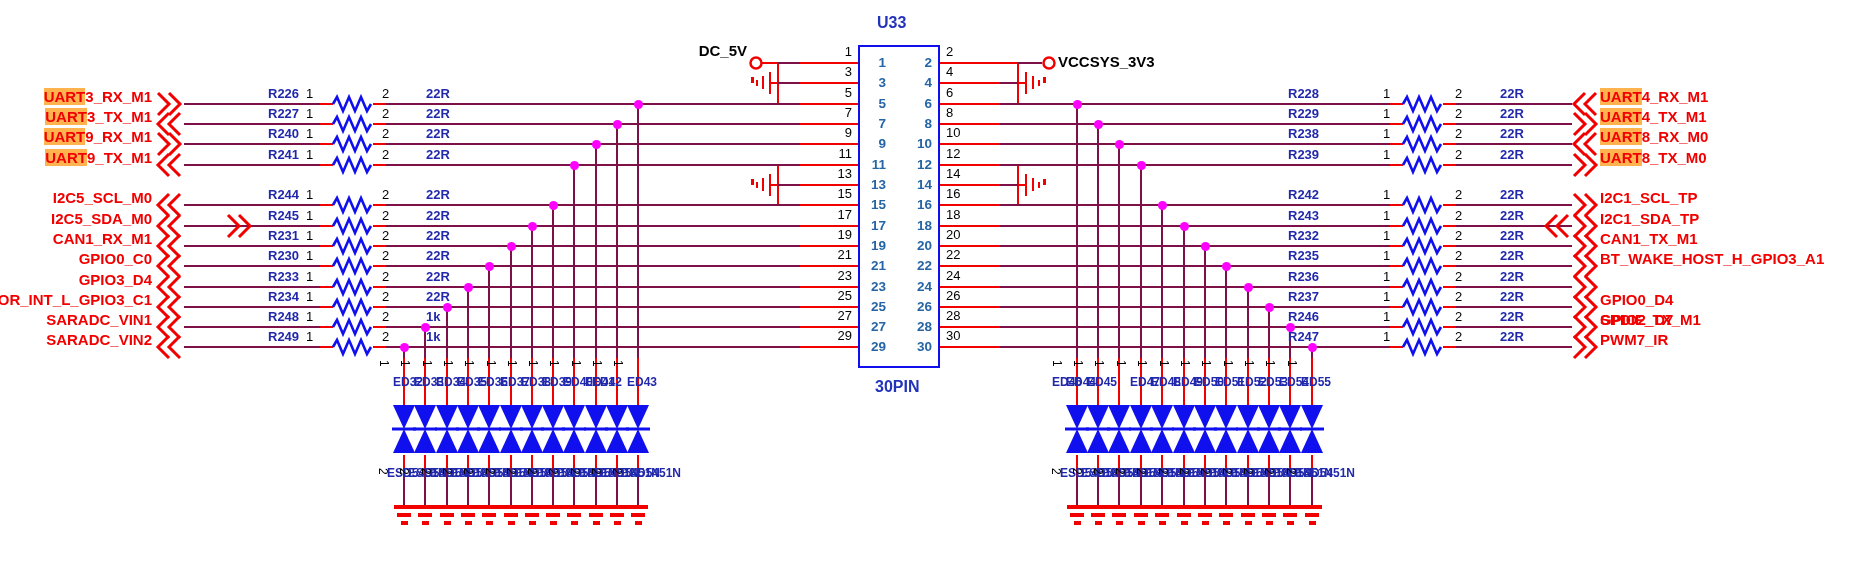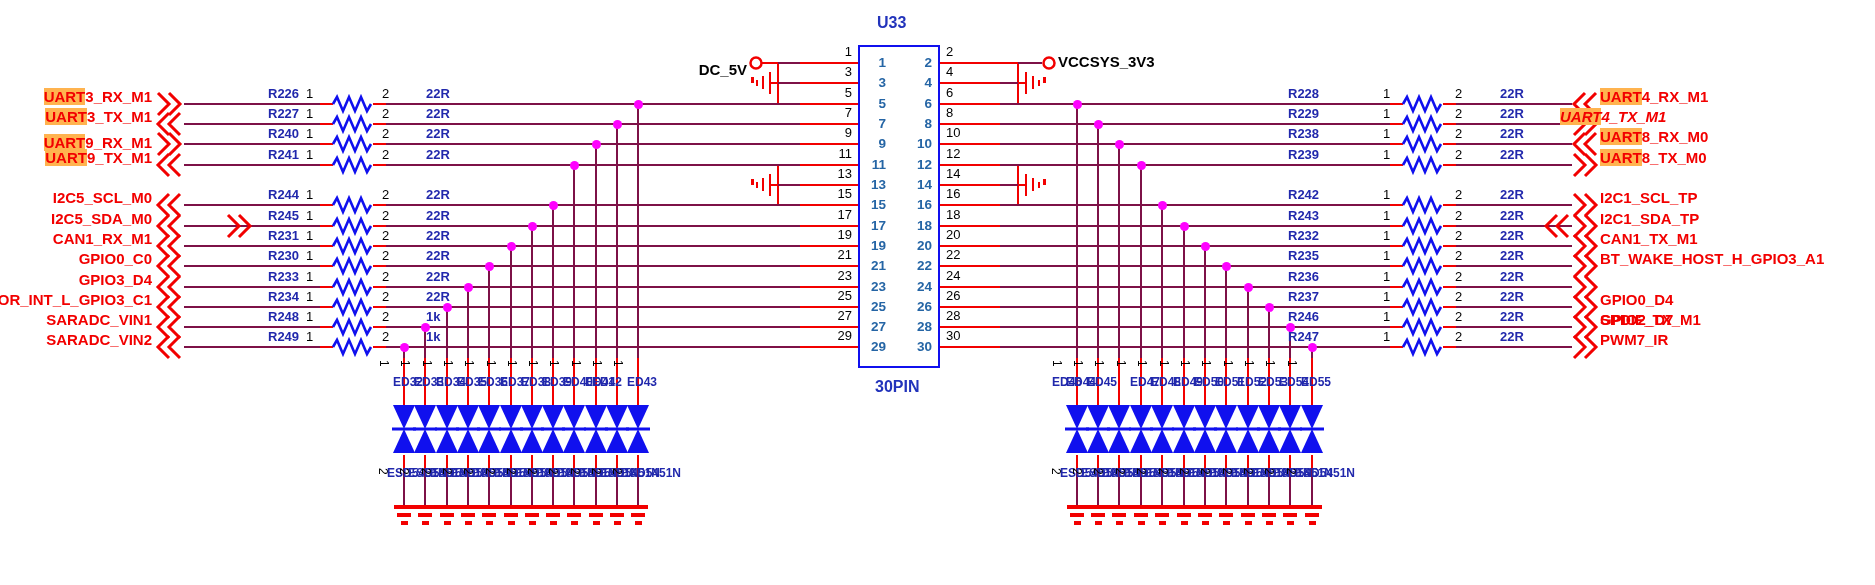--- a/index.html
+++ b/index.html
@@ -19,21 +19,21 @@
   .small{font-size:12px;}
   svg{position:absolute;overflow:visible;}
 </style>
 </head>
 <body>
 
 <div id="canvas">
 
   <div class="txt navylg" id="u33-title" style="left: 877px; top: 14px;">U33</div>
   <div class="txt navylg" id="u33-type" style="left: 875px; top: 378px;">30PIN</div>
-  <div class="txt blktxt" id="dc5v-label" style="right: 1128px; top: 62px;">DC_5V</div>
+  <div class="txt blktxt" id="dc5v-label" style="right: 1128px; top: 43px;">DC_5V</div>
   <div class="txt blktxt" id="vcc-label" style="left: 1058px; top: 54px;">VCCSYS_3V3</div>
 <div class="abs" style="left: 858px; top: 45px; width: 82px; height: 323px; border: 2.5px solid rgb(16, 16, 238); box-sizing: border-box; background: rgb(255, 255, 255);"></div>
     <div class="abs" style="left: 800px; top: 61.75px; width: 58px; height: 2.5px; background: rgb(242, 0, 0);"></div>
     <div class="abs" style="left: 940px; top: 61.75px; width: 60px; height: 2.5px; background: rgb(242, 0, 0);"></div>
     <div class="txt pinno" style="top: 45px; right: 1023px;">1</div>
     <div class="txt pinno" style="top: 45px; left: 946px;">2</div>
     <div class="txt inpin" style="top: 56px; right: 989px;">1</div>
     <div class="txt inpin" style="top: 56px; right: 943px;">2</div>
     <div class="abs" style="left: 800px; top: 81.75px; width: 58px; height: 2.5px; background: rgb(242, 0, 0);"></div>
     <div class="abs" style="left: 940px; top: 81.75px; width: 60px; height: 2.5px; background: rgb(242, 0, 0);"></div>
@@ -190,21 +190,21 @@
       <polyline points="0,9 4,2 10,16 16,2 22,16 28,2 34,16 38,9" fill="none" stroke="#1010EE" stroke-width="2.6"></polyline>
     </svg>
     <div class="abs" style="left: 373px; top: 122.75px; width: 13px; height: 2.5px; background: rgb(242, 0, 0);"></div>
     <div class="abs" style="left: 386px; top: 123px; width: 414px; height: 2px; background: rgb(125, 17, 71);"></div>
     <div class="txt des" style="top: 107px; left: 268px;">R227</div>
     <div class="txt pinno" style="top: 107px; left: 306px;">1</div>
     <div class="txt pinno" style="top: 107px; left: 382px;">2</div>
     <div class="txt des" style="top: 107px; left: 426px;">22R</div>
     <div class="abs" style="left: 616px; top: 124px; width: 2px; height: 234px; background: rgb(125, 17, 71);"></div>
     <div class="dot" style="left: 612.5px; top: 119.5px;"></div>
-    <div class="txt netlabel" style="top: 135px; right: 1723px;"><span class="hl">UART</span><span>9_RX_M1</span></div>
+    <div class="txt netlabel" style="top: 129px; right: 1723px;"><span class="hl">UART</span><span>9_RX_M1</span></div>
     <svg width="26" height="26" style="left: 156px; top: 131px;">
       <g fill="none" stroke="#F20000" stroke-width="3">
         <polyline points="2,2 13,13 2,24"></polyline>
         <polyline points="13,2 24,13 13,24"></polyline>
       </g>
     </svg>
     <div class="abs" style="left: 184px; top: 143px; width: 136px; height: 2px; background: rgb(125, 17, 71);"></div>
     <div class="abs" style="left: 320px; top: 142.75px; width: 13px; height: 2.5px; background: rgb(242, 0, 0);"></div>
     <svg width="40" height="18" style="left: 333px; top: 135px;">
       <polyline points="0,9 4,2 10,16 16,2 22,16 28,2 34,16 38,9" fill="none" stroke="#1010EE" stroke-width="2.6"></polyline>
@@ -433,21 +433,21 @@
     <div class="txt des" style="top: 107px; left: 1288px;">R229</div>
     <div class="txt pinno" style="top: 107px; left: 1383px;">1</div>
     <div class="txt pinno" style="top: 107px; left: 1455px;">2</div>
     <div class="txt des" style="top: 107px; left: 1500px;">22R</div>
     <svg width="26" height="26" style="left: 1572px; top: 111px;">
       <g fill="none" stroke="#F20000" stroke-width="3">
         <polyline points="2,2 13,13 2,24"></polyline>
         <polyline points="13,2 24,13 13,24"></polyline>
       </g>
     </svg>
-    <div class="txt netlabel" style="top: 109px; left: 1560px; font-style: italic;"><span class="hl">UART</span><span>4_TX_M1</span></div>
+    <div class="txt netlabel" style="top: 109px; left: 1600px;"><span class="hl">UART</span><span>4_TX_M1</span></div>
     <div class="abs" style="left: 1097px; top: 124px; width: 2px; height: 234px; background: rgb(125, 17, 71);"></div>
     <div class="dot" style="left: 1093.5px; top: 119.5px;"></div>
     <div class="abs" style="left: 1000px; top: 143px; width: 390px; height: 2px; background: rgb(125, 17, 71);"></div>
     <div class="abs" style="left: 1390px; top: 142.75px; width: 13px; height: 2.5px; background: rgb(242, 0, 0);"></div>
     <svg width="40" height="18" style="left: 1403px; top: 135px;">
       <polyline points="0,9 4,2 10,16 16,2 22,16 28,2 34,16 38,9" fill="none" stroke="#1010EE" stroke-width="2.6"></polyline>
     </svg>
     <div class="abs" style="left: 1443px; top: 142.75px; width: 13px; height: 2.5px; background: rgb(242, 0, 0);"></div>
     <div class="abs" style="left: 1456px; top: 143px; width: 116px; height: 2px; background: rgb(125, 17, 71);"></div>
     <div class="txt des" style="top: 127px; left: 1288px;">R238</div>

